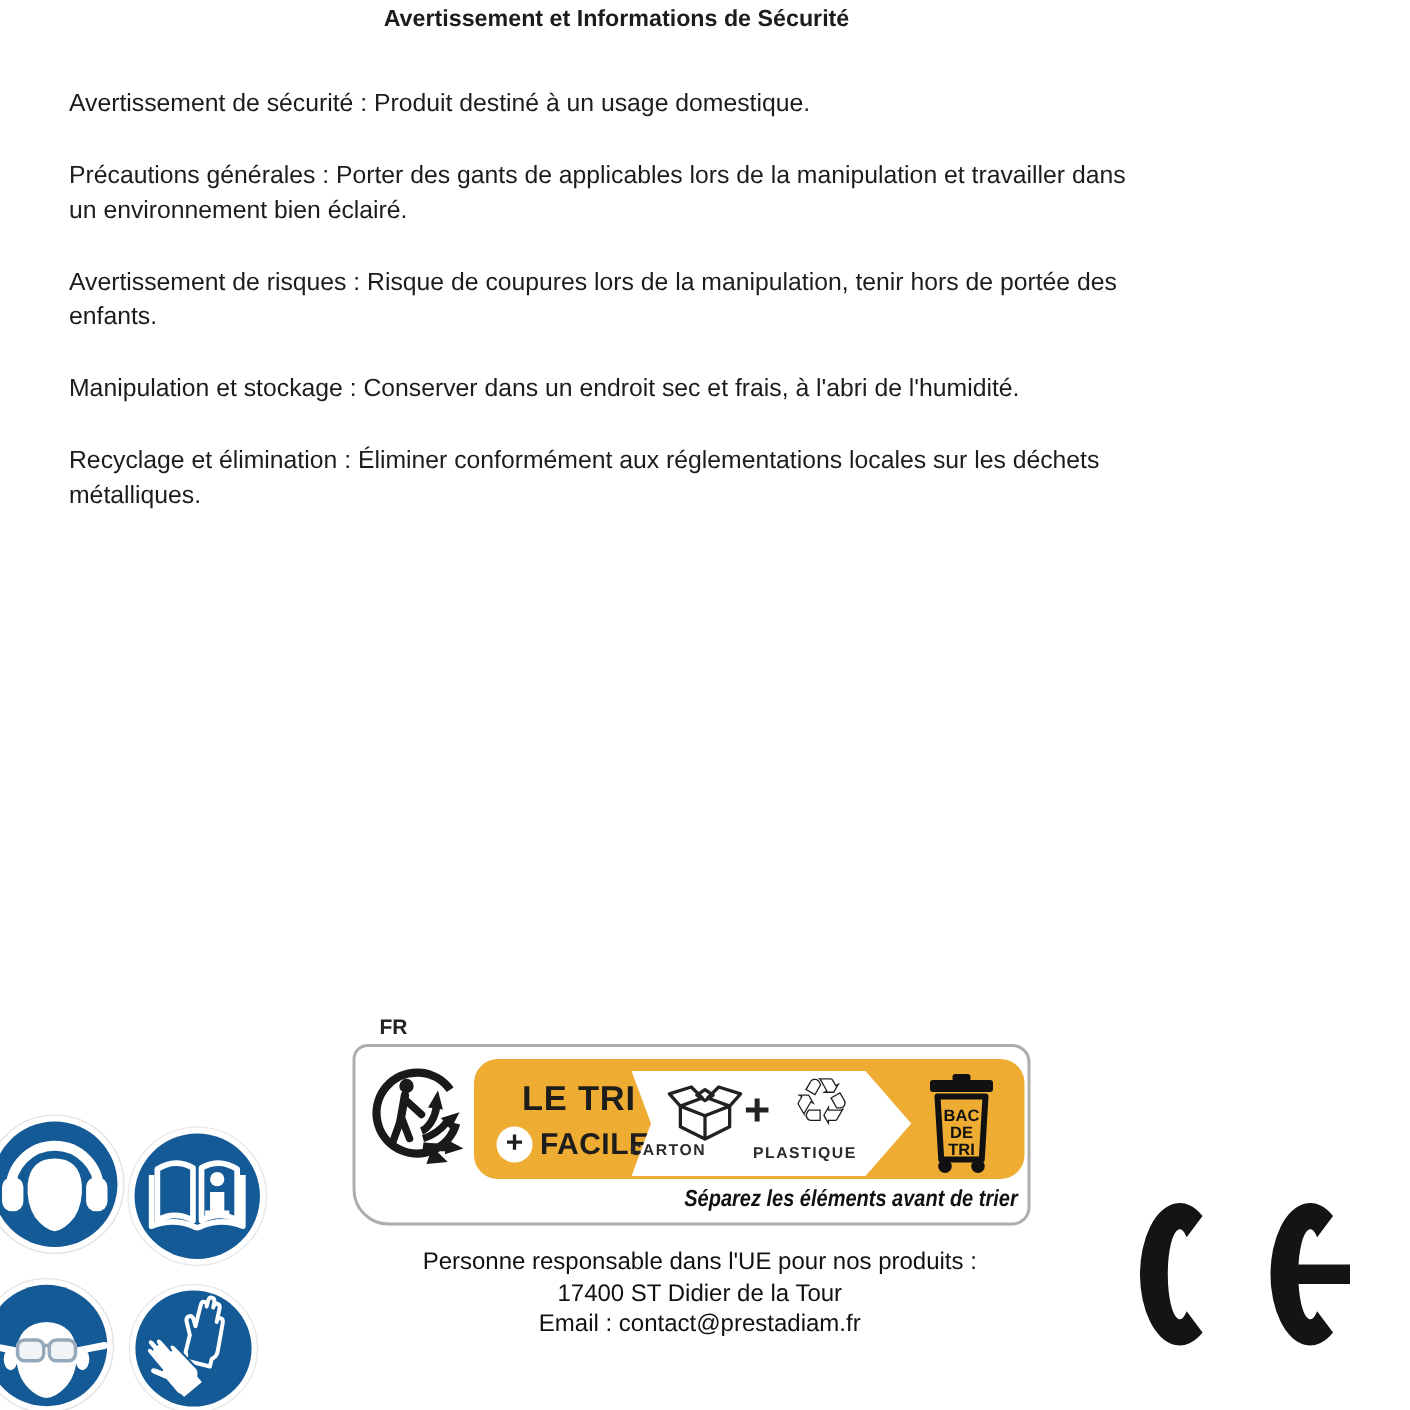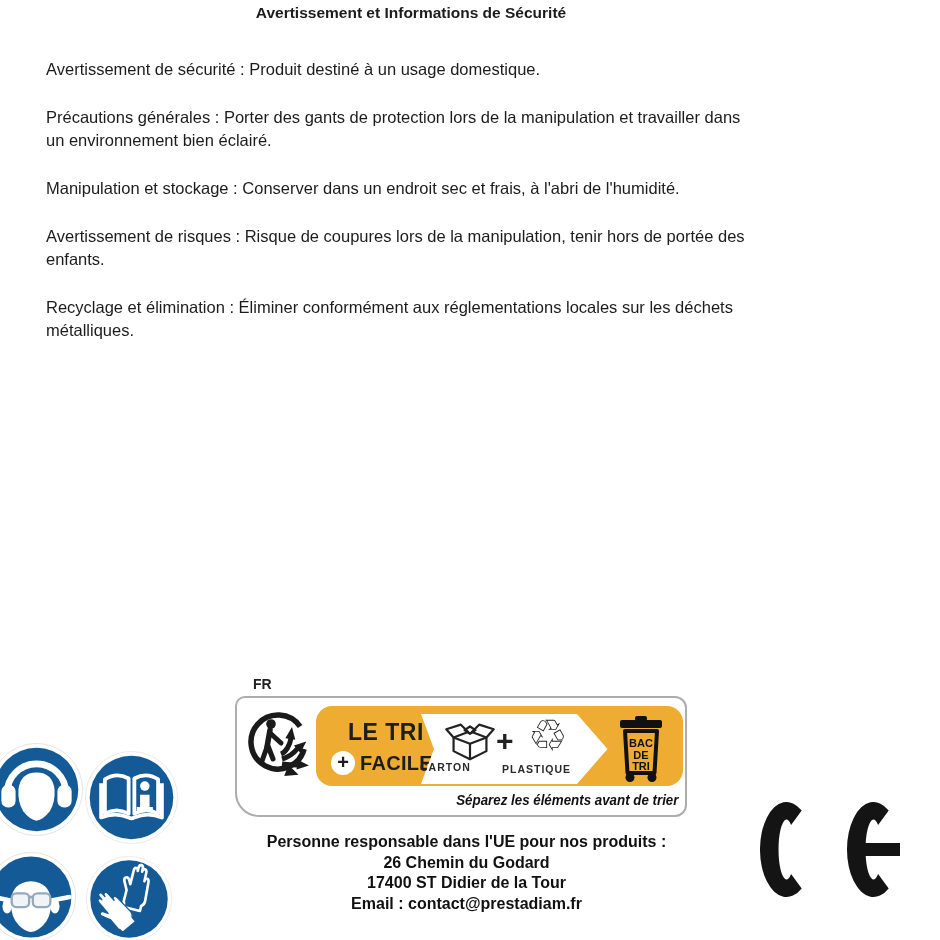--- a/index.html
+++ b/index.html
@@ -19,37 +19,37 @@
   .letri-plus{position:absolute;left:331px;top:751px;width:24px;height:24px;border-radius:50%;background:#fff;
               color:#1d1d1b;font-size:20px;font-weight:800;text-align:center;line-height:23px;}
   .letri-l2{position:absolute;left:360px;top:752px;font-size:20px;font-weight:700;color:#1d1d1b;letter-spacing:.3px;}
   .mat-label{position:absolute;font-size:10.5px;font-weight:bold;letter-spacing:1px;color:#2a2a2a;width:100px;text-align:left;}
   .plus-sep{position:absolute;left:496px;top:724px;font-size:30px;font-weight:900;color:#222;}
   .recycle-glyph{position:absolute;left:528px;top:714px;font-size:44px;color:#1e1e1e;
                  font-family:"DejaVu Sans",sans-serif;line-height:44px;}
   .slogan{position:absolute;right:262px;top:791px;font-size:15.5px;font-weight:bold;font-style:italic;color:#111;
           transform:scaleX(.86);transform-origin:right center;white-space:nowrap;}
   .address{position:absolute;left:200px;top:832px;width:533px;text-align:center;
-           font-size:16px;font-weight:bold;line-height:20.5px;color:#111;}
+           font-size:16px;font-weight:normal;line-height:20.5px;color:#111;}
   .address div{white-space:nowrap;}
 </style>
 </head>
 <body>
 
 <div class="page">
 
   <div class="title">Avertissement et Informations de Sécurité</div>
 
   <div class="body-text">
     <p>Avertissement de sécurité : Produit destiné à un usage domestique.</p>
-    <p>Précautions générales : Porter des gants de protection lors de la manipulation et travailler dans
+    <p>Précautions générales : Porter des gants de applicables lors de la manipulation et travailler dans
 un environnement bien éclairé.</p>
-    <p>Manipulation et stockage : Conserver dans un endroit sec et frais, à l'abri de l'humidité.</p>
     <p>Avertissement de risques : Risque de coupures lors de la manipulation, tenir hors de portée des
 enfants.</p>
+    <p>Manipulation et stockage : Conserver dans un endroit sec et frais, à l'abri de l'humidité.</p>
     <p>Recyclage et élimination : Éliminer conformément aux réglementations locales sur les déchets
 métalliques.</p>
   </div>
 
   <svg class="abs" style="left:-11px;top:742px" width="95" height="95" viewBox="0 0 100 100">
     <circle cx="50" cy="50" r="48.5" fill="#fff" stroke="#e3e3e3" stroke-width="1"></circle>
     <circle cx="50" cy="50" r="44" fill="#145a96"></circle>
     <path d="M19,54 A31,31 0 0 1 81,54" fill="none" stroke="#fff" stroke-width="7" stroke-linecap="round"></path>
     <rect x="13" y="45" width="15" height="24" rx="7" fill="#fff"></rect>
     <rect x="72" y="45" width="15" height="24" rx="7" fill="#fff"></rect>
@@ -149,21 +149,20 @@
     <circle cx="37" cy="61.5" r="4.5" fill="#111"></circle>
     <text x="26" y="31" text-anchor="middle" font-family="Liberation Sans, sans-serif" font-size="11" font-weight="bold" fill="#111">BAC</text>
     <text x="26" y="42.5" text-anchor="middle" font-family="Liberation Sans, sans-serif" font-size="11" font-weight="bold" fill="#111">DE</text>
     <text x="26" y="54" text-anchor="middle" font-family="Liberation Sans, sans-serif" font-size="11" font-weight="bold" fill="#111">TRI</text>
   </svg>
 
   <div class="slogan">Séparez les éléments avant de trier</div>
 
   <div class="address">
     <div>Personne responsable dans l'UE pour nos produits :</div>
-    <div>26 Chemin du Godard</div>
     <div>17400 ST Didier de la Tour</div>
     <div>Email : contact@prestadiam.fr</div>
   </div>
 
   <svg class="abs" style="left:760px;top:802px" width="141" height="96" viewBox="0 0 141 96" aria-label="CE">
     <path d="M41.7 8.6 A26.5 47.5 0 1 0 41.7 86.4 L31.1 72.1 A8 30 0 1 1 31.1 22.9 Z" fill="#141414"></path>
     <g transform="translate(87,0)">
       <path d="M41.7 8.6 A26.5 47.5 0 1 0 41.7 86.4 L31.1 72.1 A8 30 0 1 1 31.1 22.9 Z" fill="#141414"></path>
       <rect x="16" y="41" width="37" height="13" fill="#141414"></rect>
     </g>

